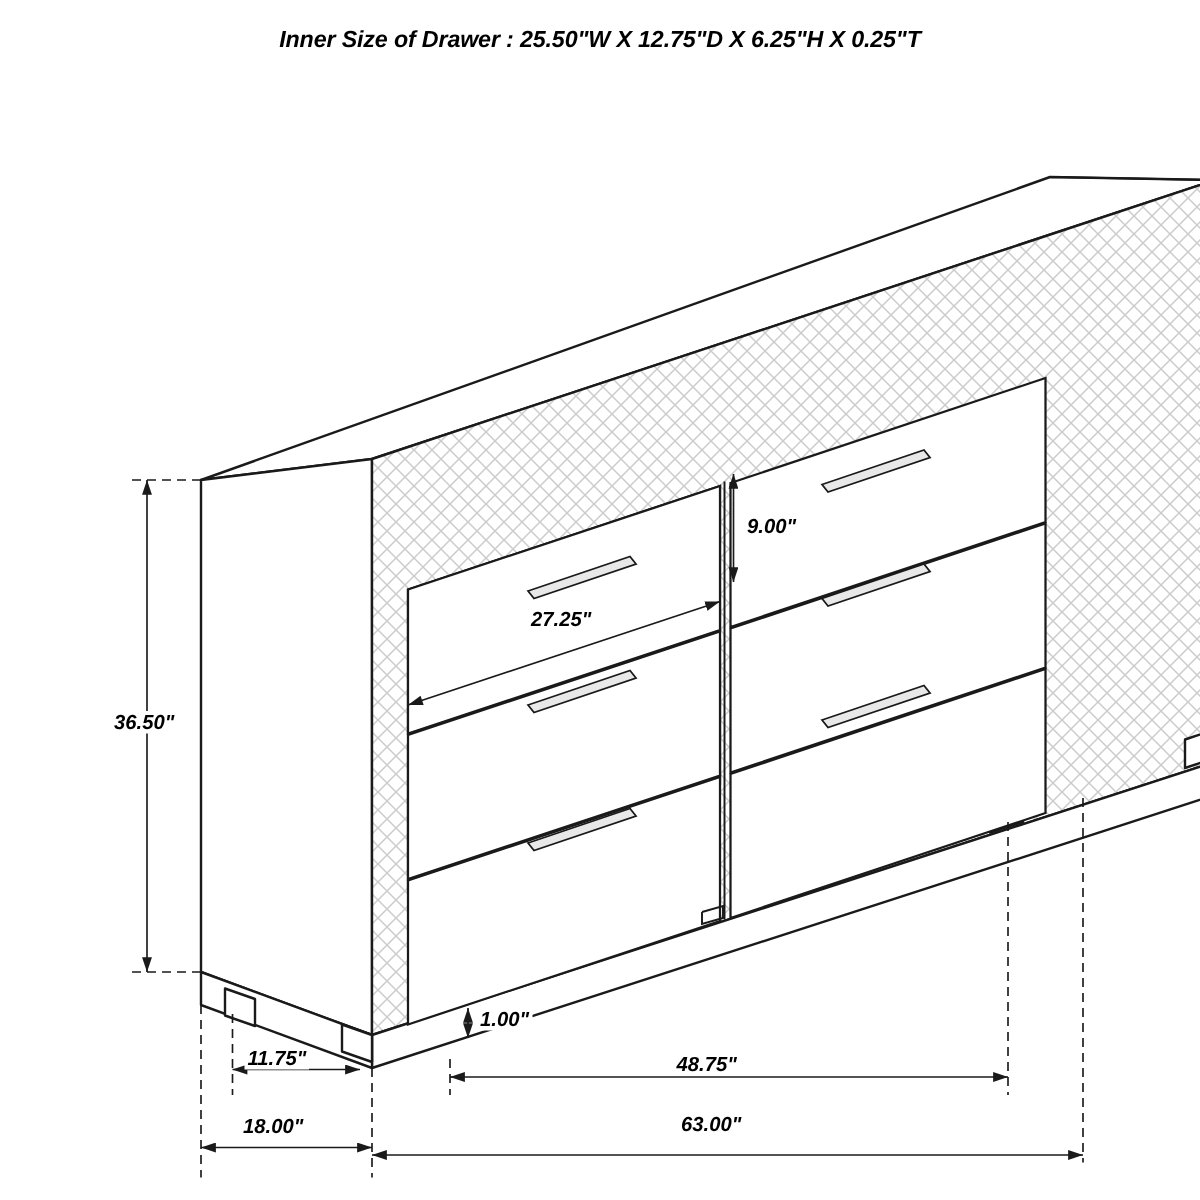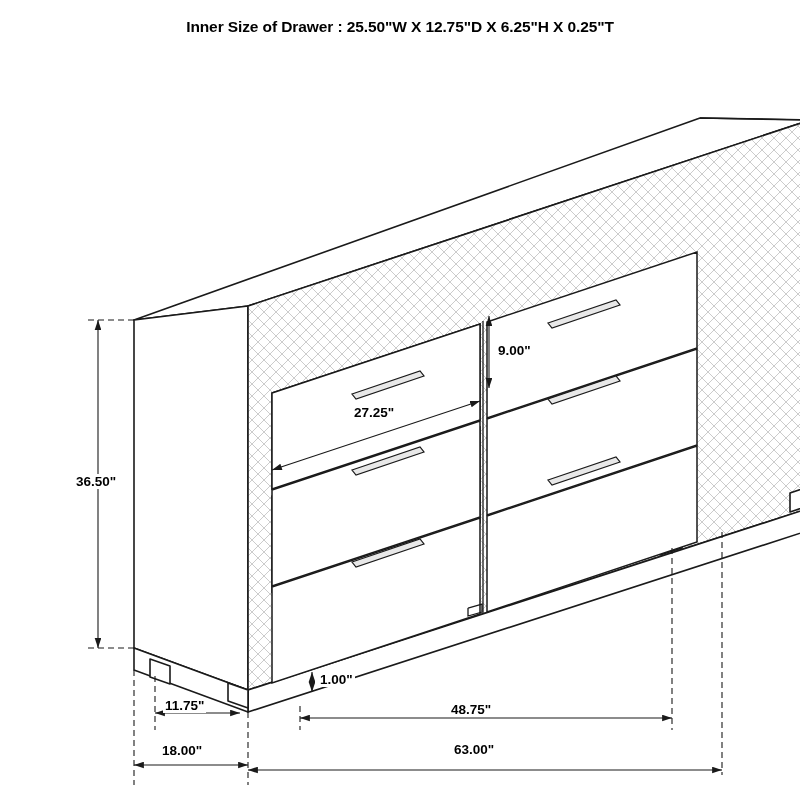--- a/index.html
+++ b/index.html
@@ -13,20 +13,21 @@
     font-family: "Liberation Sans", sans-serif;
     color: #000000;
     position: relative;
     overflow: hidden;
   }
   #stage {
     position: absolute;
     left: 0; top: 0;
     width: 800px;
     height: 624px;
+    font-style: italic;
   }
   .title {
     position: absolute;
     left: 0;
     top: 18px;
     width: 800px;
     text-align: center;
     font-size: 15.5px;
     font-weight: bold;
     letter-spacing: -0.1px;

